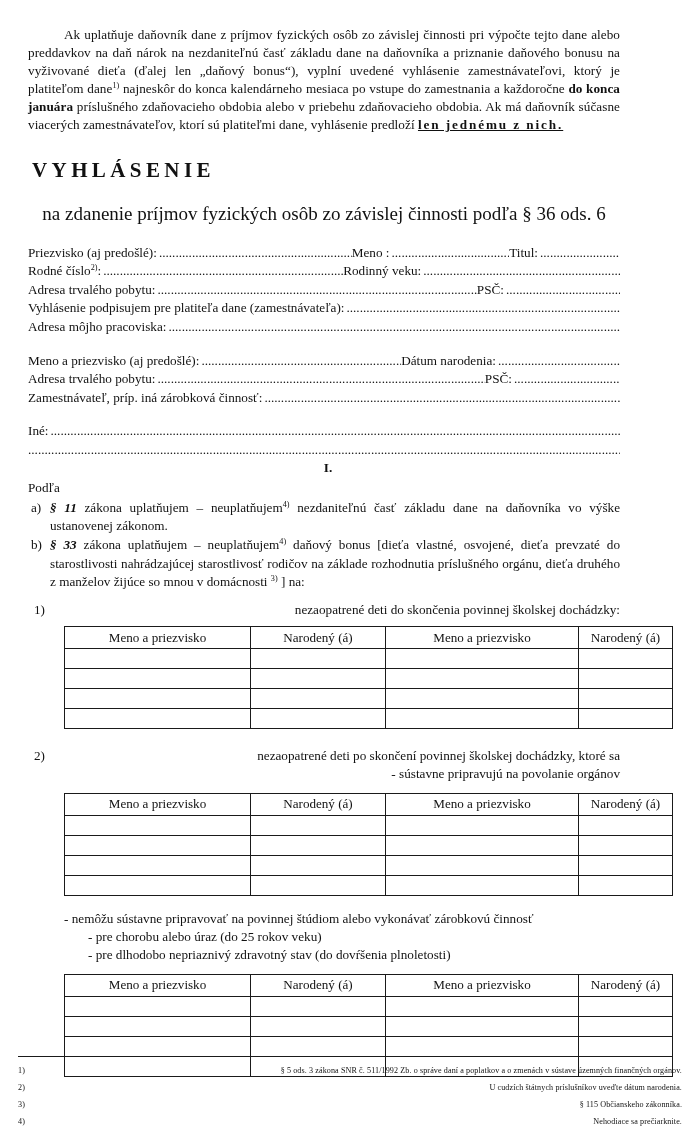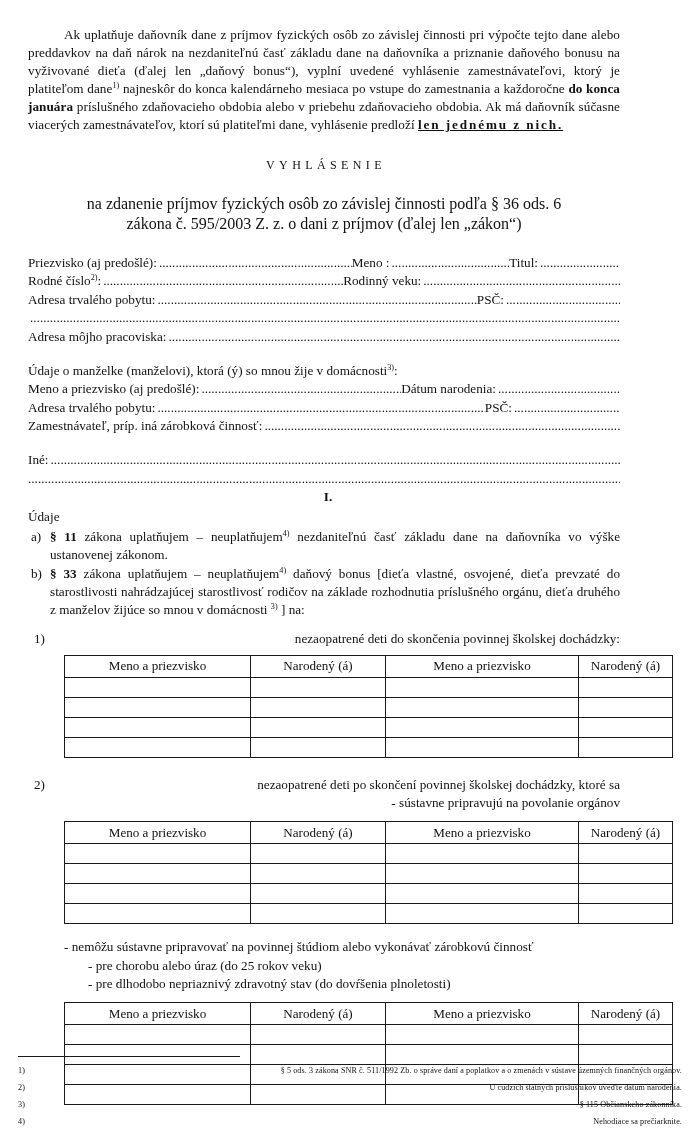--- a/index.html
+++ b/index.html
@@ -41,30 +41,29 @@
     letter-spacing: 1.9px;
   }
   sup {
     font-size: 8.2px;
     vertical-align: super;
     line-height: 0;
   }
 
   
   .doc-title {
-    text-align: center;
-    font-size: 12px;
-    font-weight: normal;
+    font-size: 21px;
+    font-weight: bold;
     letter-spacing: 4.4px;
     margin: 23px 0 0 0;
     padding-left: 4px;
   }
   .subtitle {
     text-align: center;
-    font-size: 16px;
+    font-size: 19px;
     line-height: 20px;
     margin: 21px 0 0 0;
   }
   .subtitle-l2 { display: block; }
 
   
   .fields {
     margin-top: 20px;
     font-size: 13.2px;
     font-family: Liberation Serif, serif;
@@ -120,21 +119,21 @@
     line-height: 18.2px;
     margin-bottom: 1px;
   }
   .amark {
     flex: 0 0 22px;
     padding-left: 3px;
     box-sizing: border-box;
   }
   .abody { flex: 1 1 auto; text-align: justify; }
   .abody.just-a { text-align: justify; }
-  .abody b { font-weight: bold; }
+  .abody b { font-weight: bold; font-style: italic; }
 
   
   .nitem {
     display: flex;
     font-size: 13.2px;
     line-height: 18.2px;
   }
   .nmark { flex: 0 0 34px; padding-left: 6px; box-sizing: border-box; }
   .nbody { flex: 1 1 auto; text-align: right; }
   .subdash { padding-left: 10px; display: block; }
@@ -200,21 +199,20 @@
 <body>
 
 <div class="page">
 
   <p class="intro"><span>Ak uplatňuje daňovník dane z príjmov fyzických osôb zo závislej činnosti pri výpočte tejto dane alebo preddavkov na daň nárok na nezdaniteľnú časť základu dane na daňovníka a priznanie daňového bonusu na vyživované dieťa (ďalej len „daňový bonus“), vyplní uvedené vyhlásenie zamestnávateľovi, ktorý je platiteľom dane</span><sup>1)</sup><span> najneskôr do konca kalendárneho mesiaca po vstupe do zamestnania a každoročne </span><b>do konca januára</b><span> príslušného zdaňovacieho obdobia alebo v priebehu zdaňovacieho obdobia. Ak má daňovník súčasne viacerých zamestnávateľov, ktorí sú platiteľmi dane, vyhlásenie predloží </span><span class="spaced-ul">len jednému z nich.</span></p>
 
   <div class="doc-title">VYHLÁSENIE</div>
 
   <div class="subtitle">
     <span>na zdanenie príjmov fyzických osôb zo závislej činnosti podľa § 36 ods. 6</span>
-    <span class="subtitle-l2">zákona č. 595/2003 Z. z. o dani z príjmov (ďalej len „zákon“)</span>
   </div>
 
   <div class="fields">
 
     <div class="frow">
       <span class="lbl">Priezvisko (aj predošlé):</span>
       <span class="dots" style="flex:1 1 330px">................................................................................................................................................................................................................................................................................................</span>
       <span class="lbl">Meno :</span>
       <span class="dots" style="flex:1 1 200px">................................................................................................................................................................................................................................................................................................</span>
       <span class="lbl">Titul:</span>
@@ -229,36 +227,34 @@
     </div>
 
     <div class="frow">
       <span class="lbl">Adresa trvalého pobytu:</span>
       <span class="dots" style="flex:1 1 420px">................................................................................................................................................................................................................................................................................................</span>
       <span class="lbl">PSČ:</span>
       <span class="dots" style="flex:0 0 112px">................................................................................................................................................................................................................................................................................................</span>
     </div>
 
     <div class="frow">
+      <span class="lbl">Vyhlásenie podpisujem pre platiteľa dane (zamestnávateľa):</span>
       <span class="dots" style="flex:1 1 auto">................................................................................................................................................................................................................................................................................................</span>
     </div>
 
     <div class="frow">
       <span class="lbl">Adresa môjho pracoviska:</span>
       <span class="dots" style="flex:1 1 auto">................................................................................................................................................................................................................................................................................................</span>
     </div>
   </div>
 
   <div class="block-gap"></div>
 
   <div class="fields" style="margin-top:0">
 
-    <div class="frow">
-      <span class="lbl"><span>Údaje o manželke (manželovi), ktorá (ý) so mnou žije v domácnosti</span><sup>3)</sup><span>:</span></span>
-    </div>
 
     <div class="frow">
       <span class="lbl">Meno a priezvisko (aj predošlé):</span>
       <span class="dots" style="flex:1 1 360px">................................................................................................................................................................................................................................................................................................</span>
       <span class="lbl">Dátum narodenia:</span>
       <span class="dots" style="flex:0 0 120px">................................................................................................................................................................................................................................................................................................</span>
     </div>
 
     <div class="frow">
       <span class="lbl">Adresa trvalého pobytu:</span>
@@ -278,21 +274,21 @@
   <div class="fields ine-row" style="margin-top:0">
     <div class="frow">
       <span class="lbl">Iné:</span>
       <span class="dots" style="flex:1 1 auto">................................................................................................................................................................................................................................................................................................</span>
     </div>
     <div class="fullrule">................................................................................................................................................................................................................................................................................................</div>
   </div>
 
   <div class="section-numeral">I.</div>
 
-  <div class="podla">Údaje</div>
+  <div class="podla">Podľa</div>
 
   <div class="ablock">
 
     <div class="aitem">
       <span class="amark">a)</span>
       <span class="abody just-a"><b>§ 11</b><span> zákona uplatňujem – neuplatňujem</span><sup>4)</sup><span> nezdaniteľnú časť základu dane na daňovníka vo výške ustanovenej zákonom.</span></span>
     </div>
 
     <div class="aitem">
       <span class="amark">b)</span>

